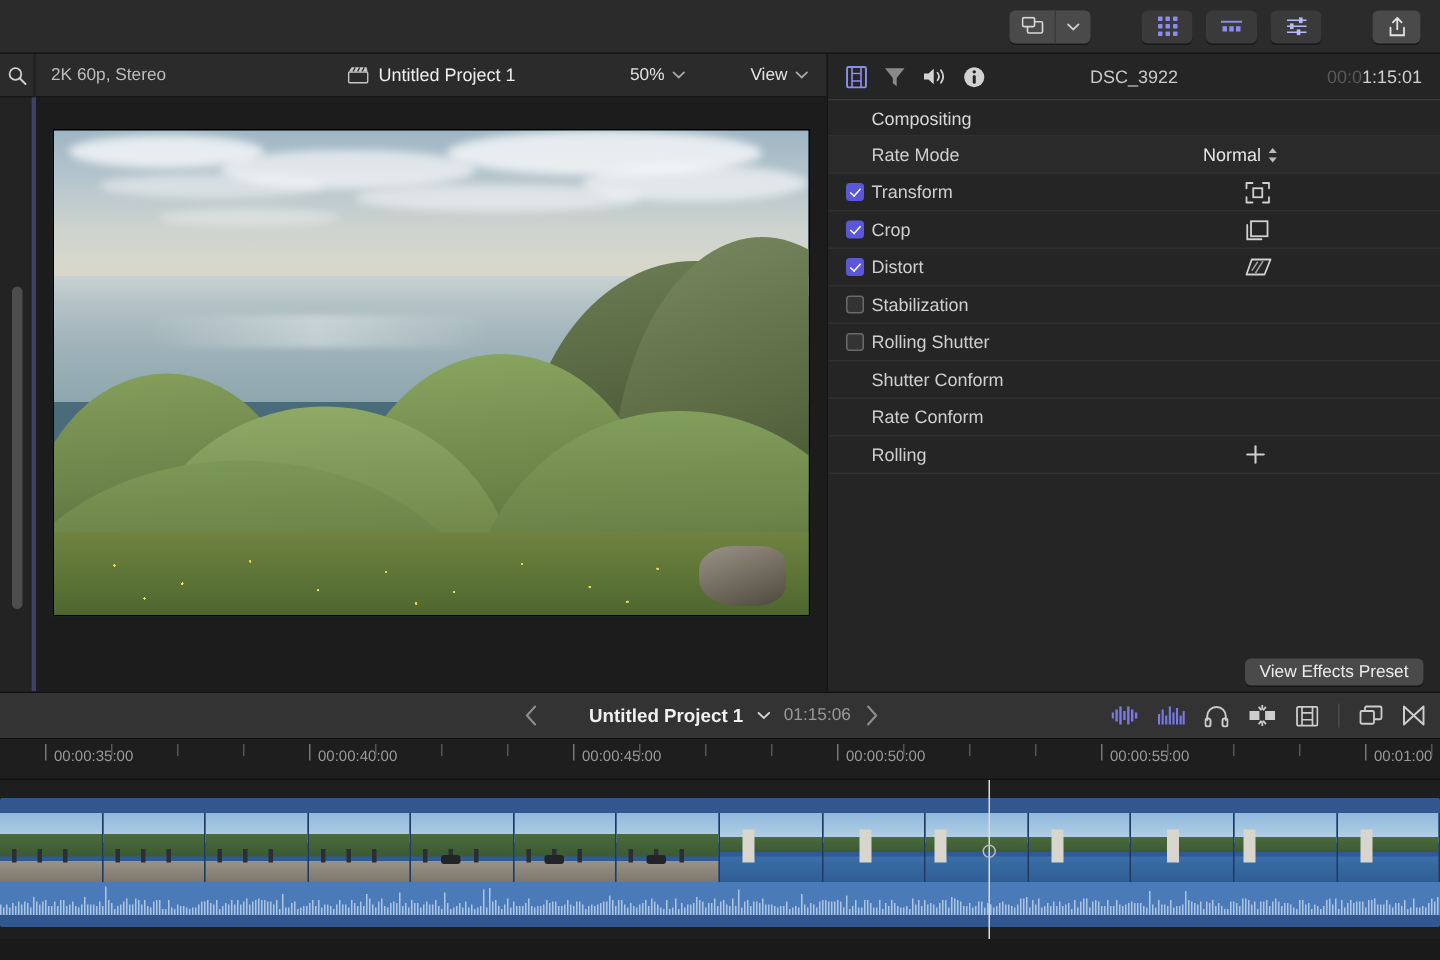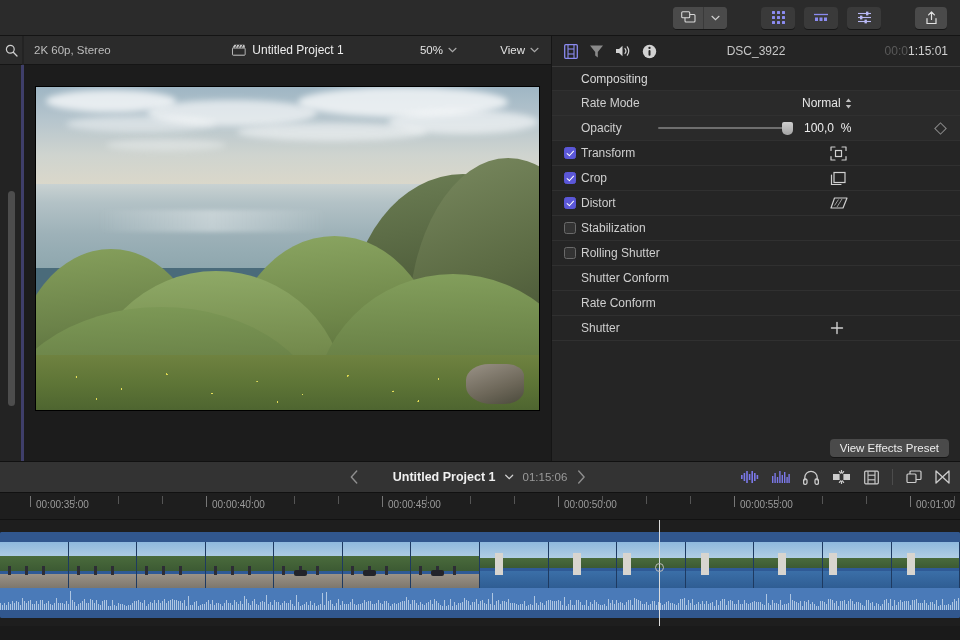--- a/index.html
+++ b/index.html
@@ -540,29 +540,20 @@
             <span>Normal</span>
             <span class="stepper">
               <svg width="7" height="11" viewBox="0 0 7 11">
                 <path d="M3.5 0.6 L6.2 4 L0.8 4 Z" fill="#bdbdbd"></path>
                 <path d="M3.5 10.4 L0.8 7 L6.2 7 Z" fill="#bdbdbd"></path>
               </svg>
             </span>
           </span>
         </div>
 
-        <div class="row grp">
-          <span class="row-label">Opacity</span>
-          <span class="slider-wrap">
-            <span class="slider-track"></span>
-            <span class="slider-knob" style="right: -3px;"></span>
-          </span>
-          <span class="opacity-val"><span>100,0</span>&nbsp;&nbsp;<span>%</span></span>
-          <span class="kf-diamond"></span>
-        </div>
 
         <div class="row">
           <span class="cb on"></span>
           <span class="row-label">Transform</span>
           <span class="row-icon">
             <svg width="17" height="15" viewBox="0 0 17 15">
               <path d="M1 1 L5 1 M12 1 L16 1 M1 14 L5 14 M12 14 L16 14 M1 1 L1 4.5 M1 10.5 L1 14 M16 1 L16 4.5 M16 10.5 L16 14" stroke="#d0d0d0" stroke-width="1.2" fill="none" stroke-linecap="round"></path>
               <rect x="5.5" y="4.5" width="6" height="6" fill="none" stroke="#d0d0d0" stroke-width="1.2"></rect>
             </svg>
           </span>
@@ -602,21 +593,21 @@
 
         <div class="row">
           <span class="row-label">Shutter Conform</span>
         </div>
 
         <div class="row">
           <span class="row-label">Rate Conform</span>
         </div>
 
         <div class="row">
-          <span class="row-label">Shutter</span>
+          <span class="row-label">Rolling</span>
           <span class="plus">
             <svg width="14" height="14" viewBox="0 0 14 14">
               <line x1="7" y1="1.5" x2="7" y2="12.5" stroke="#cfcfcf" stroke-width="1.4" stroke-linecap="round"></line>
               <line x1="1.5" y1="7" x2="12.5" y2="7" stroke="#cfcfcf" stroke-width="1.4" stroke-linecap="round"></line>
             </svg>
           </span>
         </div>
       </div>
 
       <div class="insp-foot">

